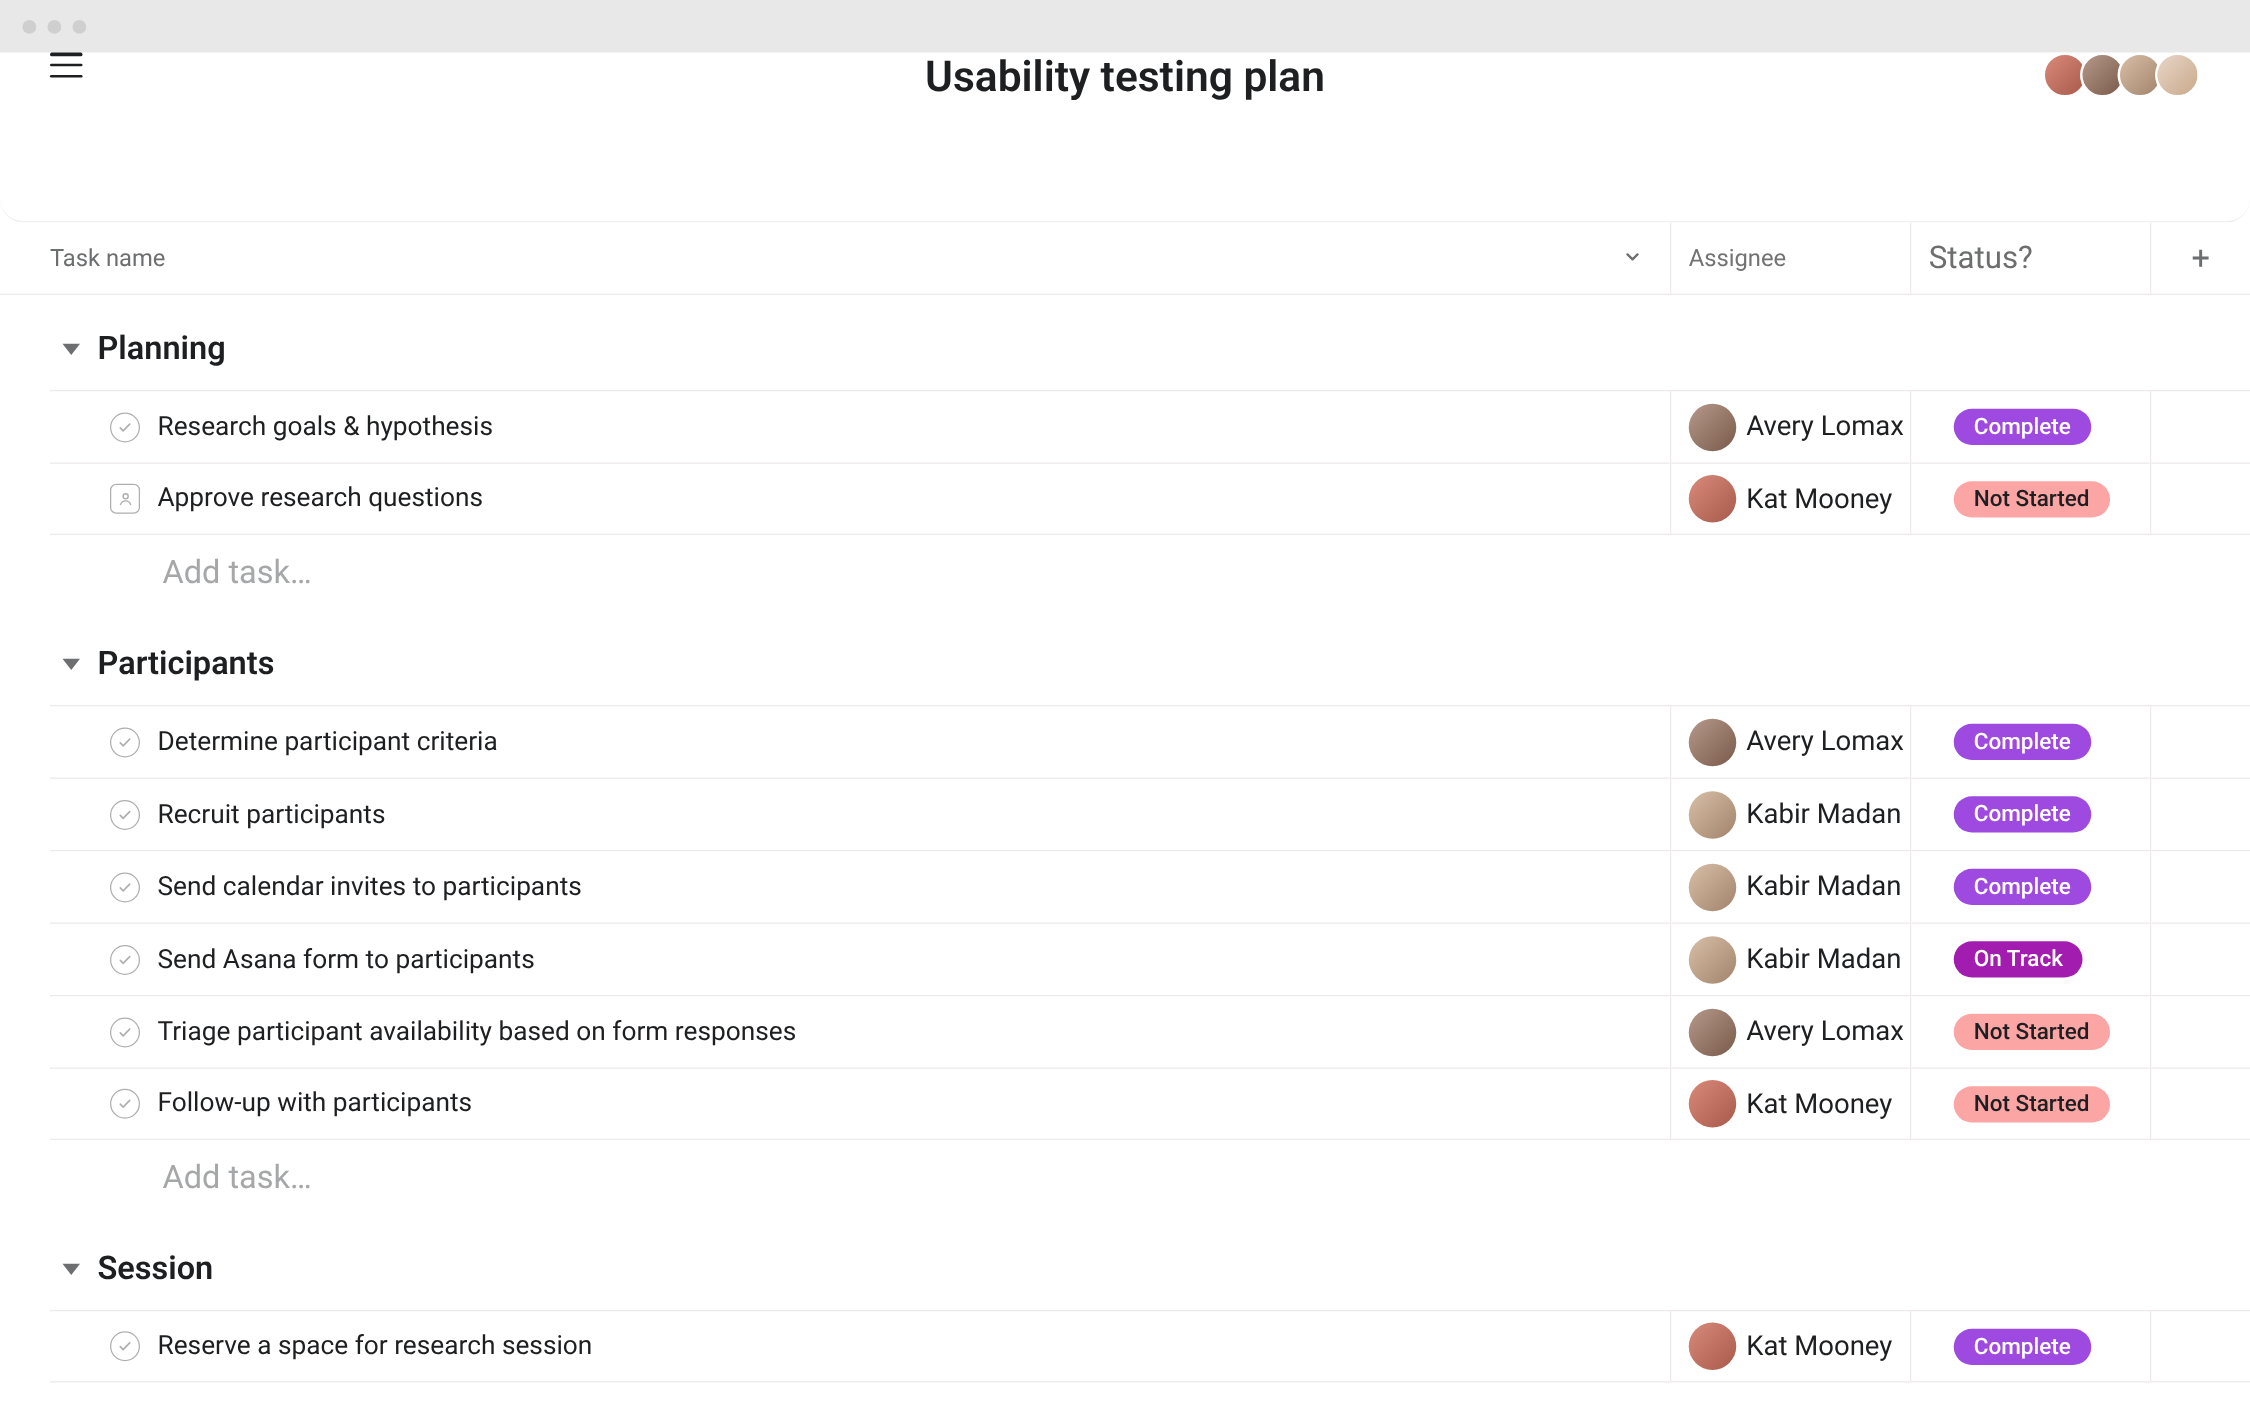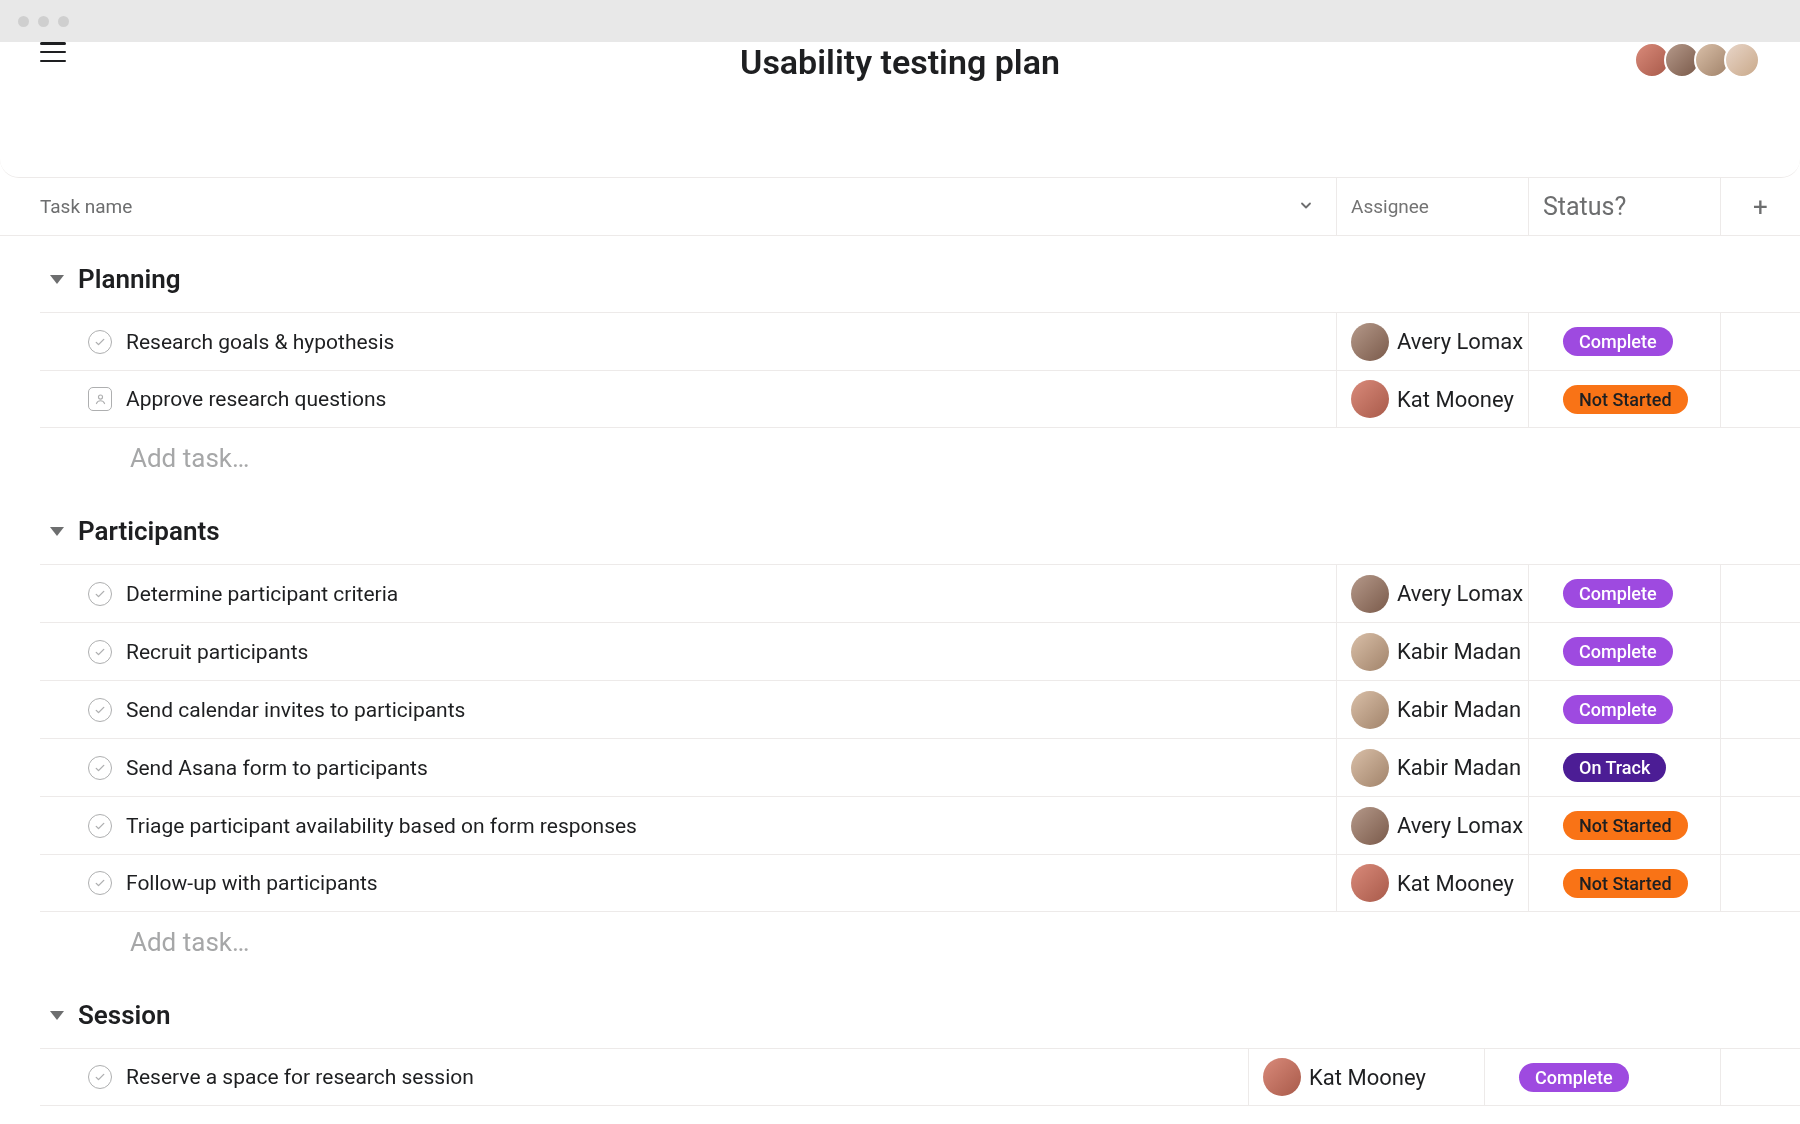--- a/index.html
+++ b/index.html
@@ -128,22 +128,22 @@
   width: 192px; border-left: 1px solid #edeae9;
   display: flex; align-items: center; padding-left: 34px;
 }
 .row-add-col {
   width: 80px; border-left: 1px solid #edeae9;
 }
 .pill {
   padding: 4px 16px; border-radius: 16px; font-size: 18px; font-weight: 500;
 }
 .pill-complete { background: #9e4ae0; color: #fff; }
-.pill-notstarted { background: #f97316; color: #1e1f21; }
-.pill-ontrack { background: #4c1d95; color: #fff; }
+.pill-notstarted { background: #fca5a5; color: #1e1f21; }
+.pill-ontrack { background: #a21caf; color: #fff; }
 
 .add-task-row {
   display: flex; height: 60px; align-items: center; padding-left: 90px;
   color: #a6a7a8; font-size: 26px; cursor: pointer;
 }
 
 
 .av-red { background: linear-gradient(135deg,#d98a7a,#a85a4a); }
 .av-brown { background: linear-gradient(135deg,#b5998a,#7a5a4a); }
 .av-tan { background: linear-gradient(135deg,#d9bfa8,#a1836a); }
@@ -346,21 +346,21 @@
       <div class="row-status">
         <span class="pill pill-notstarted">Not Started</span>
       </div>
       <div class="row-add-col"></div>
     </div>
     <div class="add-task-row">Add task…</div>
     <div class="section-head">
       <div class="tri"></div>
       <div class="section-title">Session</div>
     </div>
-    <div class="row" style="border-bottom: 1px solid rgb(237, 234, 233); gap: 44px;">
+    <div class="row" style="border-bottom: 1px solid rgb(237, 234, 233);">
       <div class="row-name">
         <span class="check-circle">
           <svg viewBox="0 0 16 16">
             <path d="M3 8.5l3 3 7-7" stroke="#aeafb0" stroke-width="1.8" fill="none" stroke-linecap="round" stroke-linejoin="round"></path>
           </svg>
         </span>
         <span>Reserve a space for research session</span>
       </div>
       <div class="row-assignee">
         <div class="row-avatar av-red"></div>

